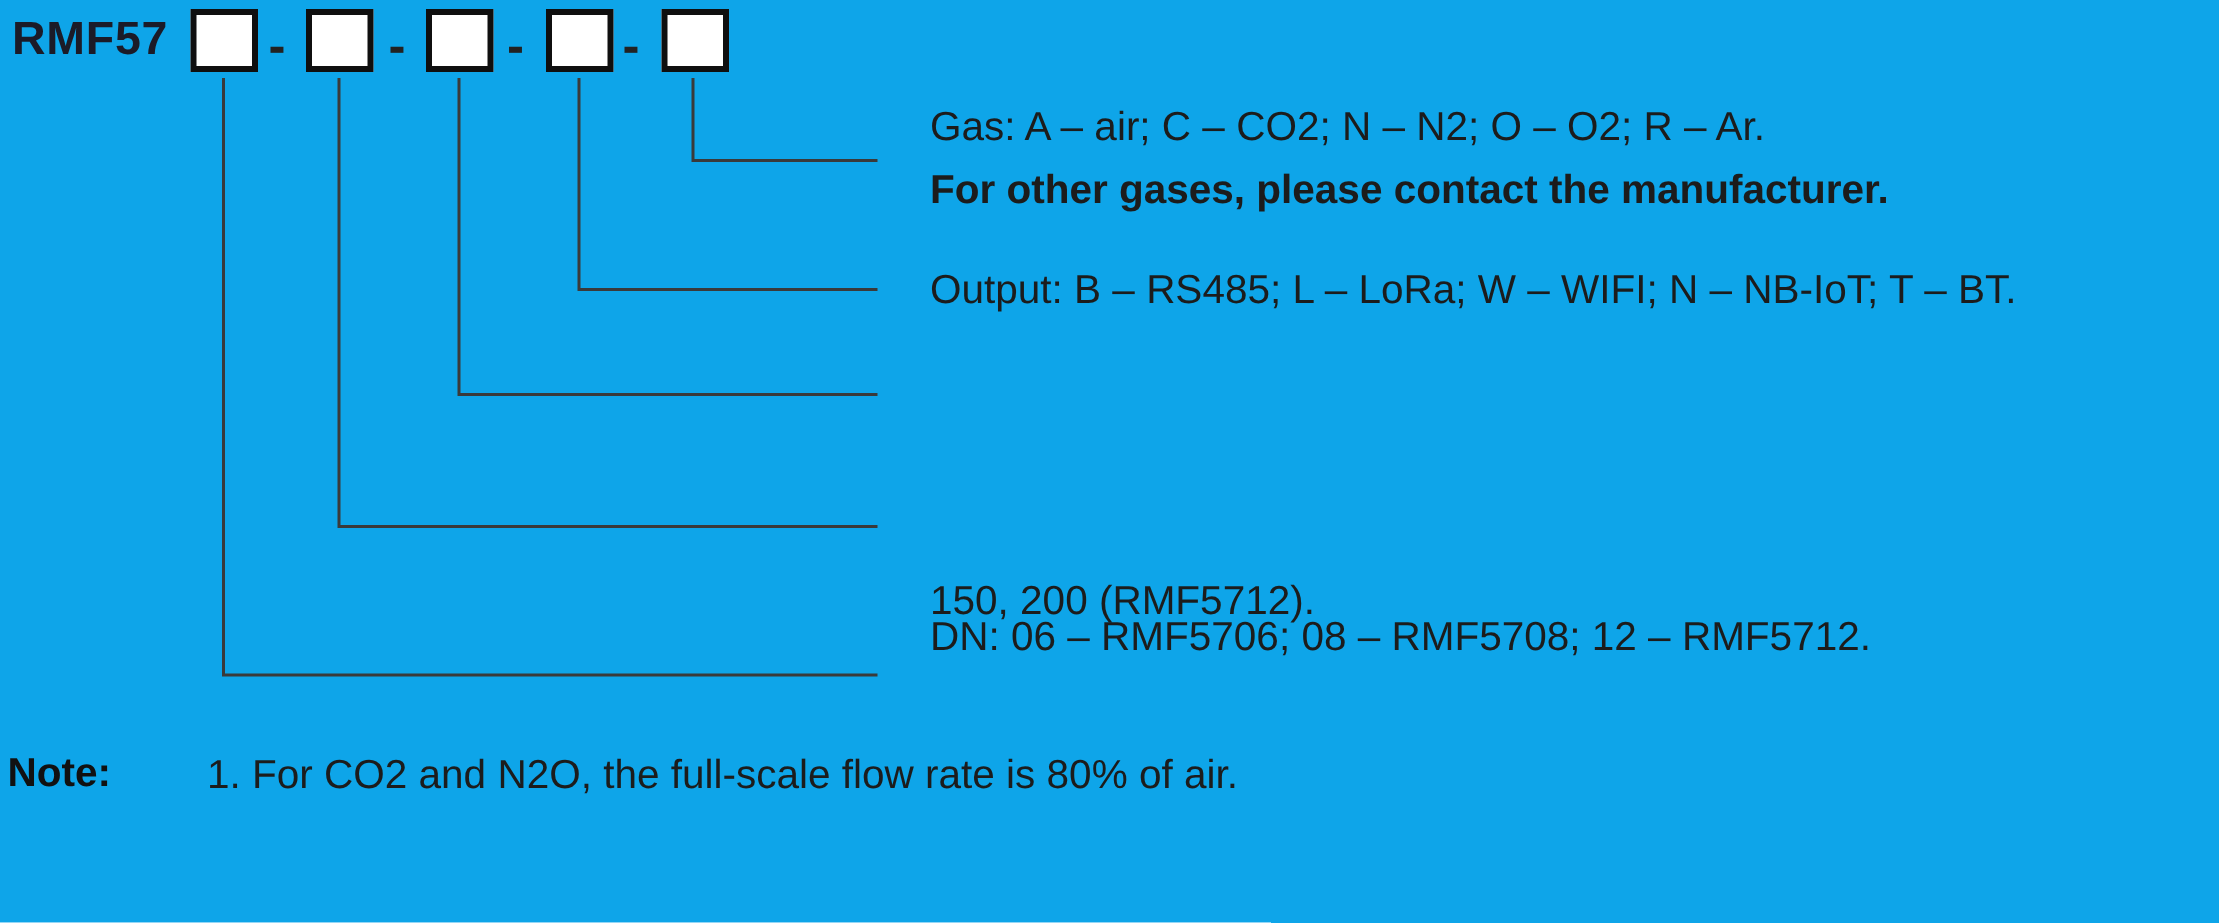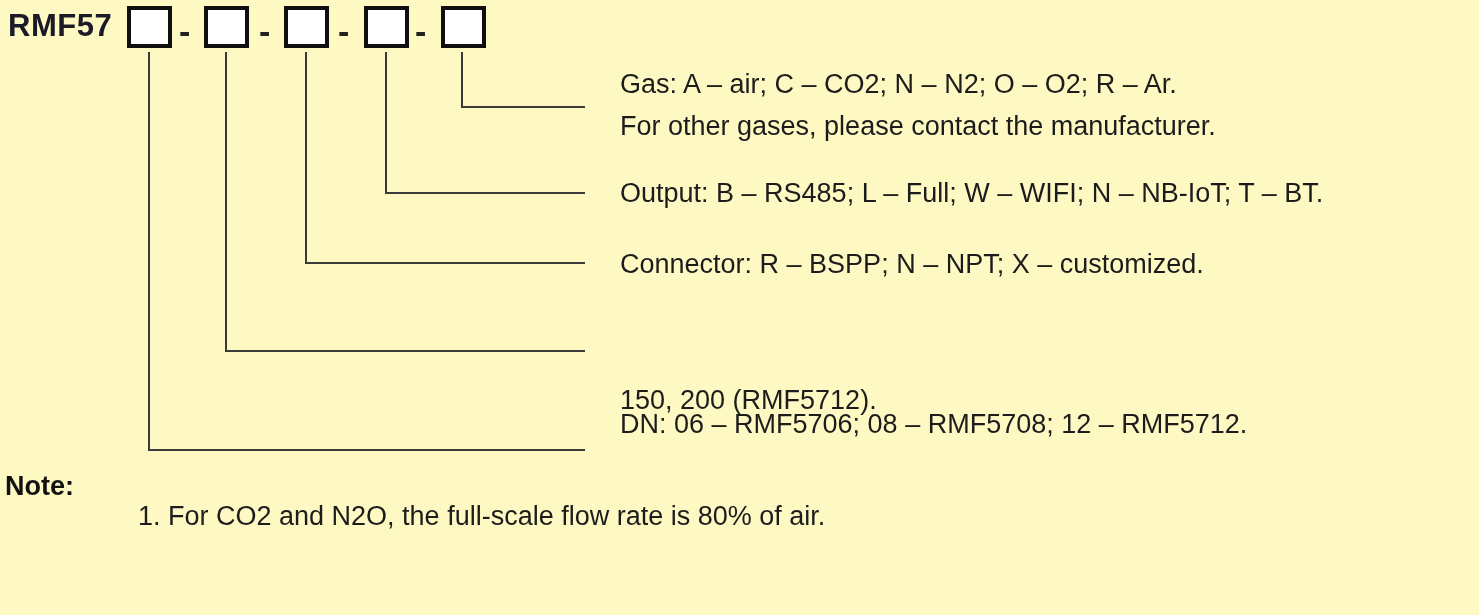--- a/index.html
+++ b/index.html
@@ -5,21 +5,21 @@
   * { margin: 0; padding: 0; box-sizing: border-box; }
   html, body { background: #ffffff; }
   body {
     font-family: "Liberation Sans", "DejaVu Sans", sans-serif;
     color: #1c1c1c;
   }
   .canvas {
     position: relative;
     width: 1479px;
     height: 615px;
-    background: #fef9c3;
+    background: #0ea5e9;
     overflow: hidden;
   }
   .model-prefix {
     position: absolute;
     left: 8px;
     top: 8px;
     font-size: 31px;
     font-weight: 600;
     letter-spacing: 0.5px;
     color: #1b1b28;
@@ -58,30 +58,30 @@
   }
   .label {
     position: absolute;
     left: 620px;
     font-size: 27px;
     line-height: 32px;
     white-space: nowrap;
     color: #1c1c1c;
   }
   .lbl-gas-1 { top: 68px; }
-  .lbl-gas-2 { top: 110px; }
+  .lbl-gas-2 { top: 110px; font-weight: bold; }
   .lbl-output { top: 177px; }
   .lbl-connector { top: 248px; }
   .lbl-fs-1 { top: 321px; }
   .lbl-fs-2 { top: 368px; margin-top: 16px; }
   .lbl-dn { top: 408px; }
   .note-label {
     position: absolute;
     left: 5px;
-    top: 471px;
+    top: 500px;
     font-size: 27px;
     font-weight: bold;
     white-space: nowrap;
     color: #111111;
   }
   .note-item {
     position: absolute;
     left: 100px;
     font-size: 27px;
     line-height: 32px;
@@ -113,23 +113,22 @@
     <polyline points="149,52 149,450 585,450" fill="none" stroke="#3a3a3a" stroke-width="2"></polyline>
     <polyline points="226,52 226,351 585,351" fill="none" stroke="#3a3a3a" stroke-width="2"></polyline>
     <polyline points="306,52 306,263 585,263" fill="none" stroke="#3a3a3a" stroke-width="2"></polyline>
     <polyline points="386,52 386,193 585,193" fill="none" stroke="#3a3a3a" stroke-width="2"></polyline>
     <polyline points="462,52 462,107 585,107" fill="none" stroke="#3a3a3a" stroke-width="2"></polyline>
   </svg>
 
   <span class="label lbl-gas-1">Gas: A – air; C – CO2; N – N2; O – O2; R – Ar.</span>
   <span class="label lbl-gas-2">For other gases, please contact the manufacturer.</span>
 
-  <span class="label lbl-output">Output: B – RS485; L – Full; W – WIFI; N – NB-IoT; T – BT.</span>
+  <span class="label lbl-output">Output: B – RS485; L – LoRa; W – WIFI; N – NB-IoT; T – BT.</span>
 
-  <span class="label lbl-connector">Connector: R – BSPP; N – NPT; X – customized.</span>
 
   <span class="label lbl-fs-2">150, 200 (RMF5712).</span>
 
   <span class="label lbl-dn">DN: 06 – RMF5706; 08 – RMF5708; 12 – RMF5712.</span>
 
   <span class="note-label">Note:</span>
   <span class="note-item note-1">1. For CO2 and N2O, the full-scale flow rate is 80% of air.</span>
 
 </div>
 

